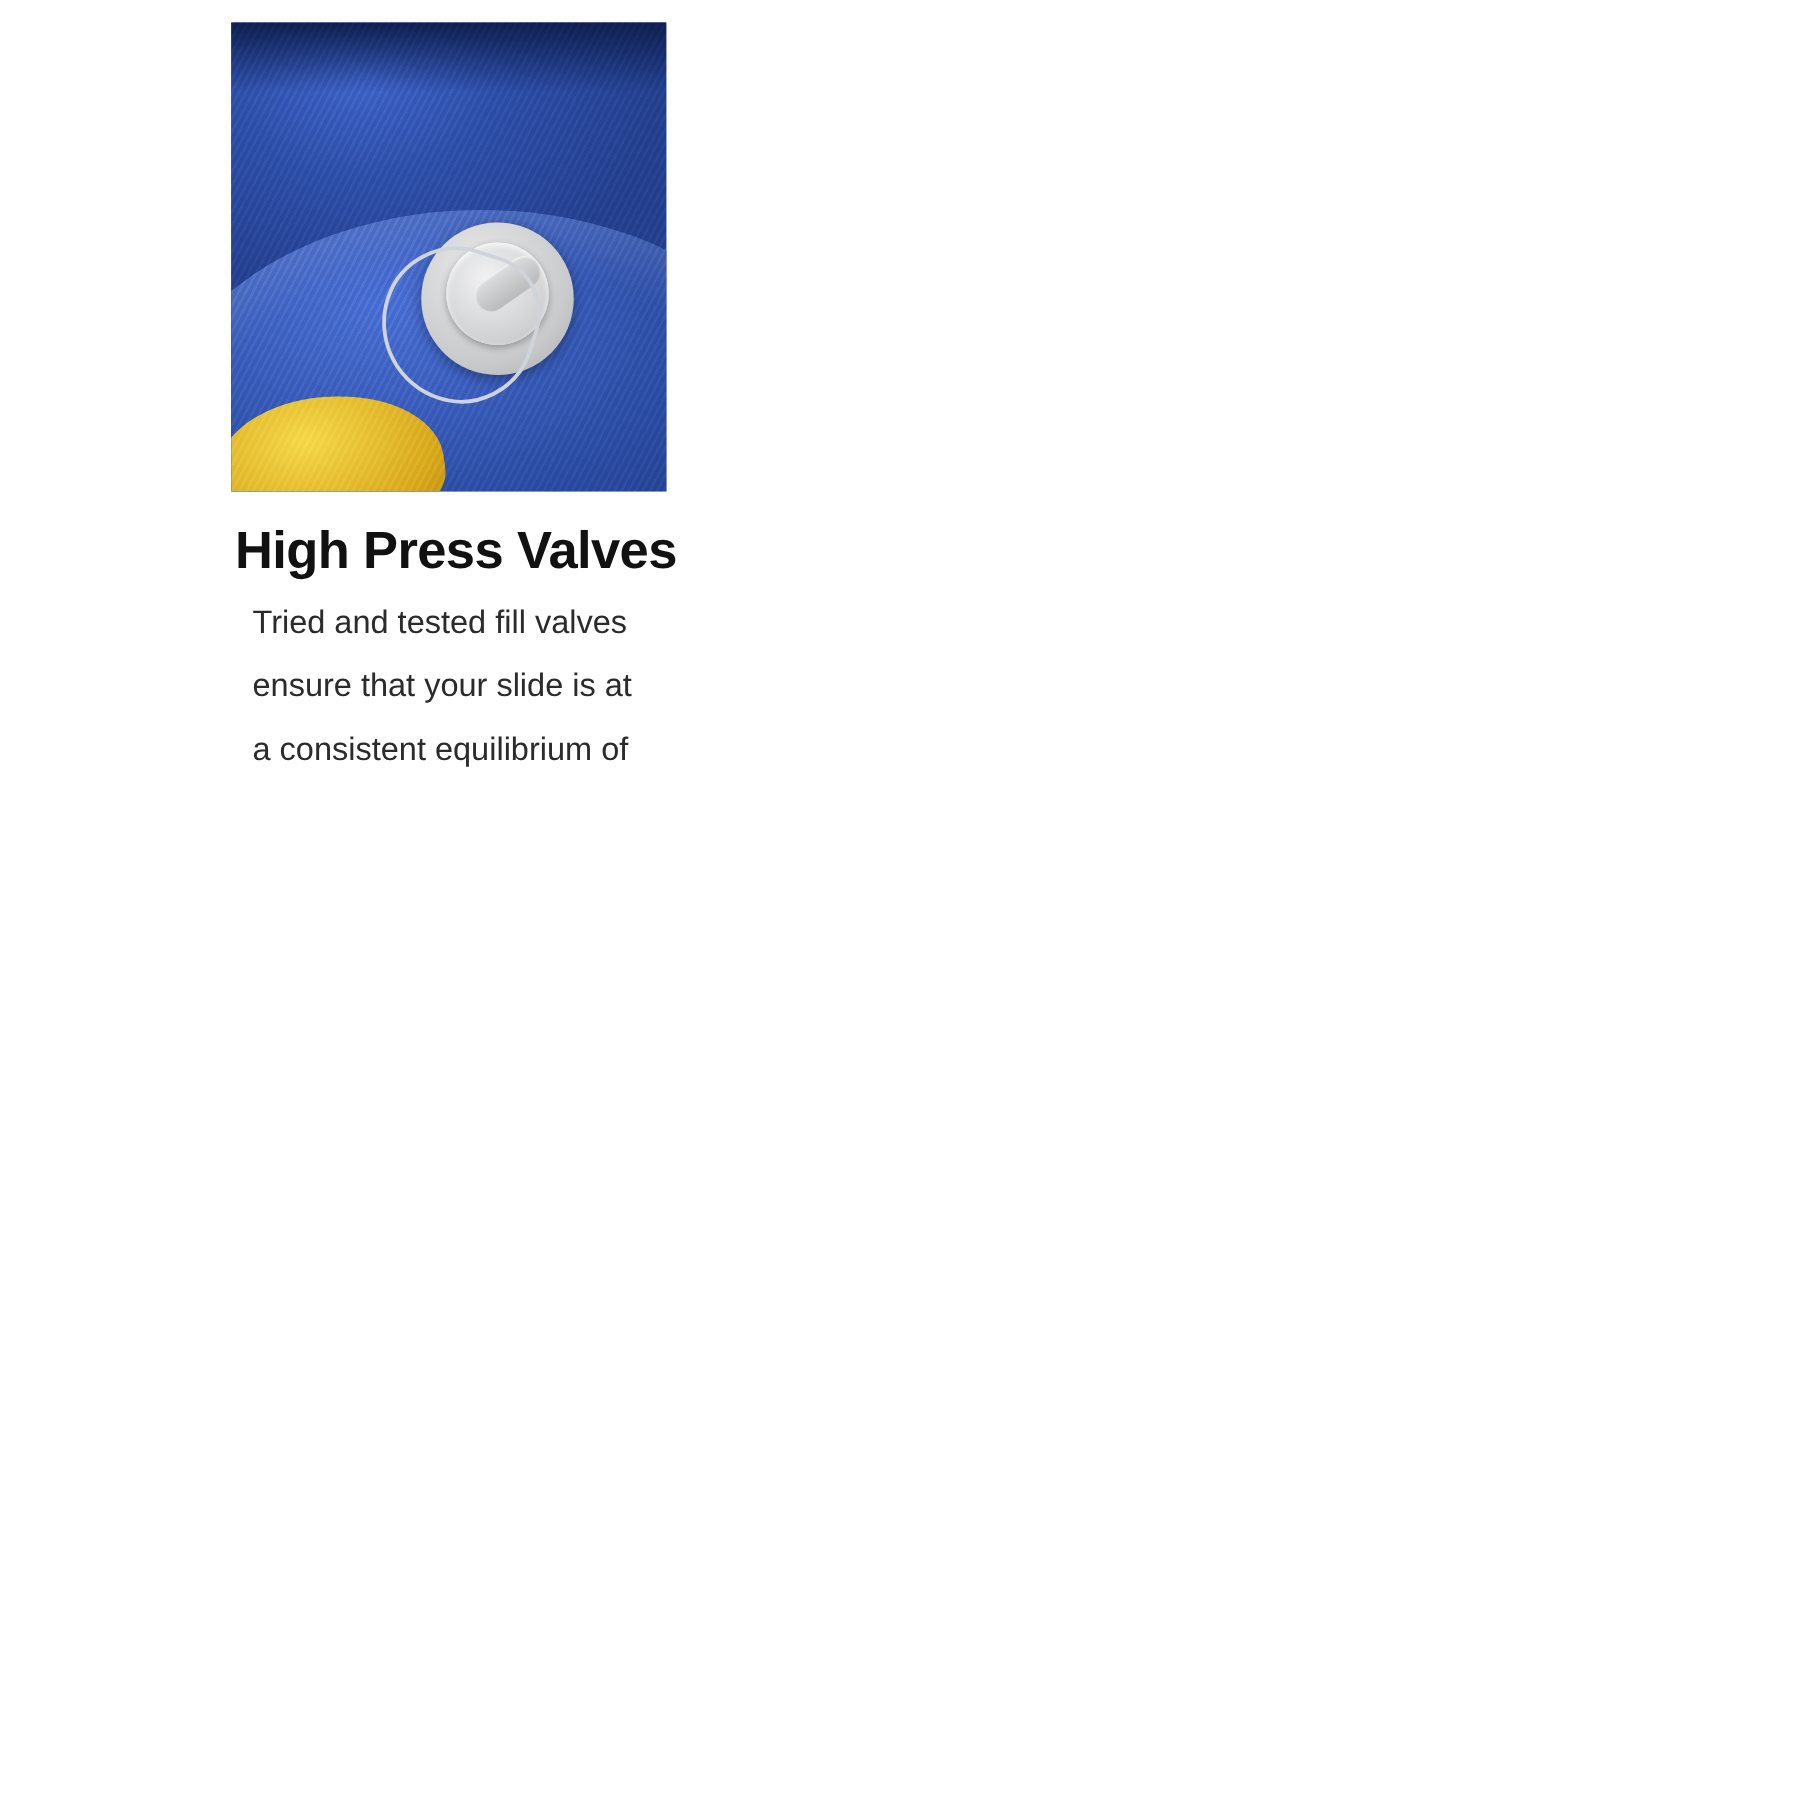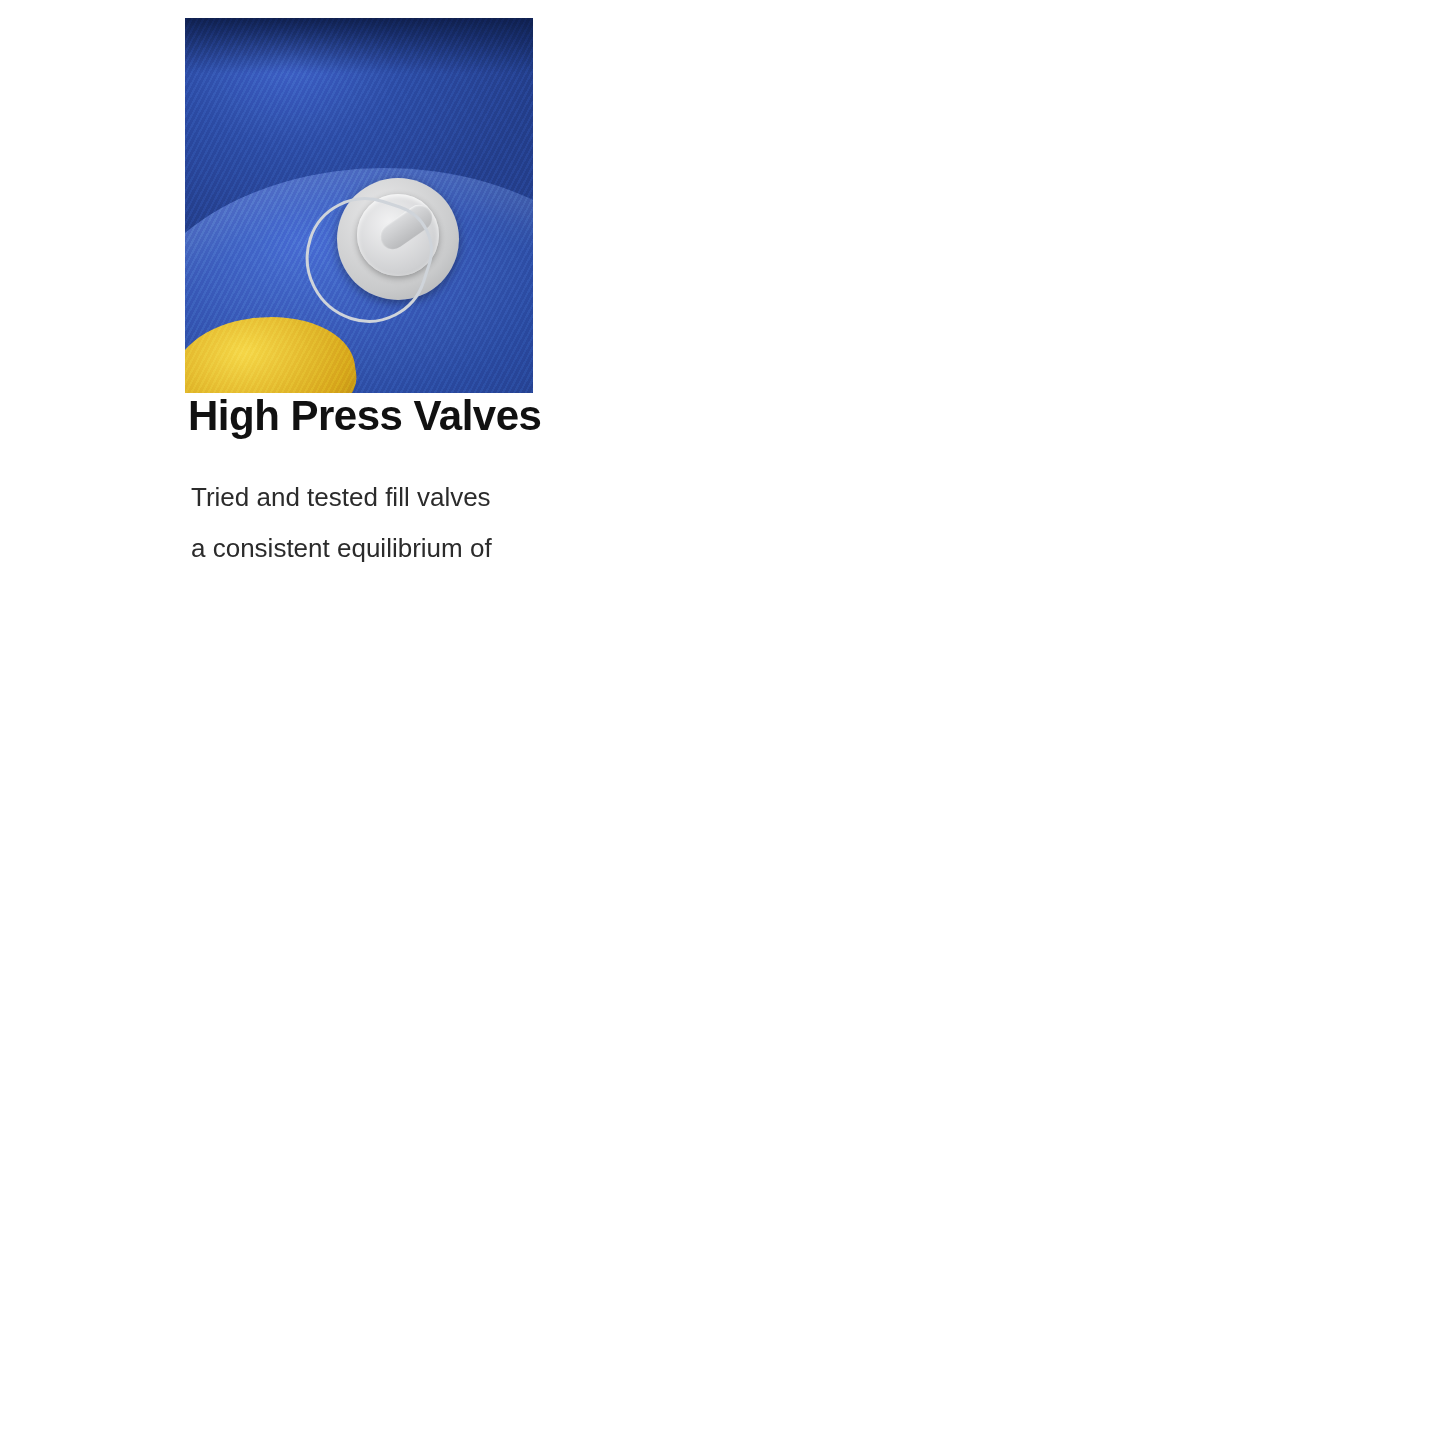--- a/index.html
+++ b/index.html
@@ -113,22 +113,22 @@
   }
   .body-text {
     position: absolute;
     color: #2b2b2b;
     line-height: 51px;
   }
   .body-text p {
     margin: 0;
   }
 
-  .h-valve  { left: 188px; top: 392px; font-size: 42px; text-align: center; }
-  .t-valve  { left: 191px; top: 472px; width: 420px; font-size: 26px; }
+  .h-valve  { left: 188px; top: 416px; font-size: 42px; text-align: center; }
+  .t-valve  { left: 202px; top: 472px; width: 420px; font-size: 26px; }
 </style>
 </head>
 <body>
 
 <div class="sheet">
   <div class="grid">
 
     <div class="cell">
       <div class="cell-inner">
         <div class="photo photo-valve">
@@ -137,20 +137,21 @@
           <div class="yellow"></div>
           <div class="sheen"></div>
           <div class="valve-outer"></div>
           <div class="valve-inner"></div>
           <div class="valve-tab"></div>
           <div class="wire"></div>
         </div>
         <div class="heading h-valve">High Press Valves</div>
         <div class="body-text t-valve">
           <p>Tried and tested fill valves</p>
+          <p>ensure that your slide is at</p>
           <p>a consistent equilibrium of</p>
         </div>
       </div>
     </div>
 
     <div class="cell">
       <div class="cell-inner">
         
         
         

